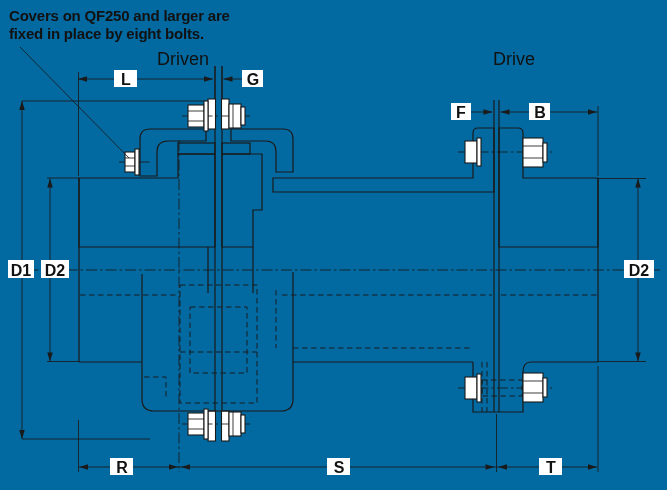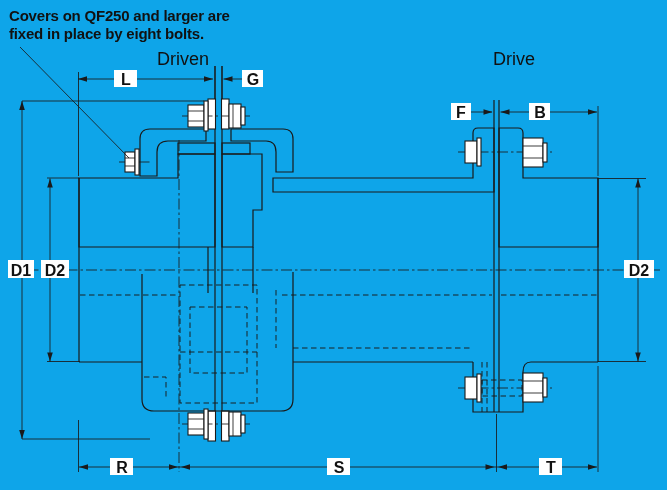--- a/index.html
+++ b/index.html
@@ -1,16 +1,16 @@
 <!DOCTYPE html>
 <html><head>
 <meta charset="utf-8">
 <style>
   html,body{margin:0;padding:0;background:#fff;}
-  #stage{position:relative;width:667px;height:490px;background:#0ea5e9;overflow:hidden;}
+  #stage{position:relative;width:667px;height:490px;background:#0369a1;overflow:hidden;}
   svg{position:absolute;left:0;top:0;}
   text{fill:#111;}
   .note{font:bold 15px "Liberation Sans",sans-serif;letter-spacing:-0.2px;}
   .side{font:400 18px "Liberation Sans",sans-serif;}
   .dim{font:bold 16px "Liberation Sans",sans-serif;}
   .main{stroke:#1a1a1a;stroke-width:1.2;fill:none;}
   .bolt{stroke:#1a1a1a;stroke-width:1.1;fill:#fff;}
   .thin{stroke:#1a1a1a;stroke-width:0.85;fill:none;}
   .cl{stroke:#1a1a1a;stroke-width:0.85;fill:none;stroke-dasharray:11 3 2.5 3;}
   .hid{stroke:#1a1a1a;stroke-width:0.95;fill:none;stroke-dasharray:5.5 3.5;}

